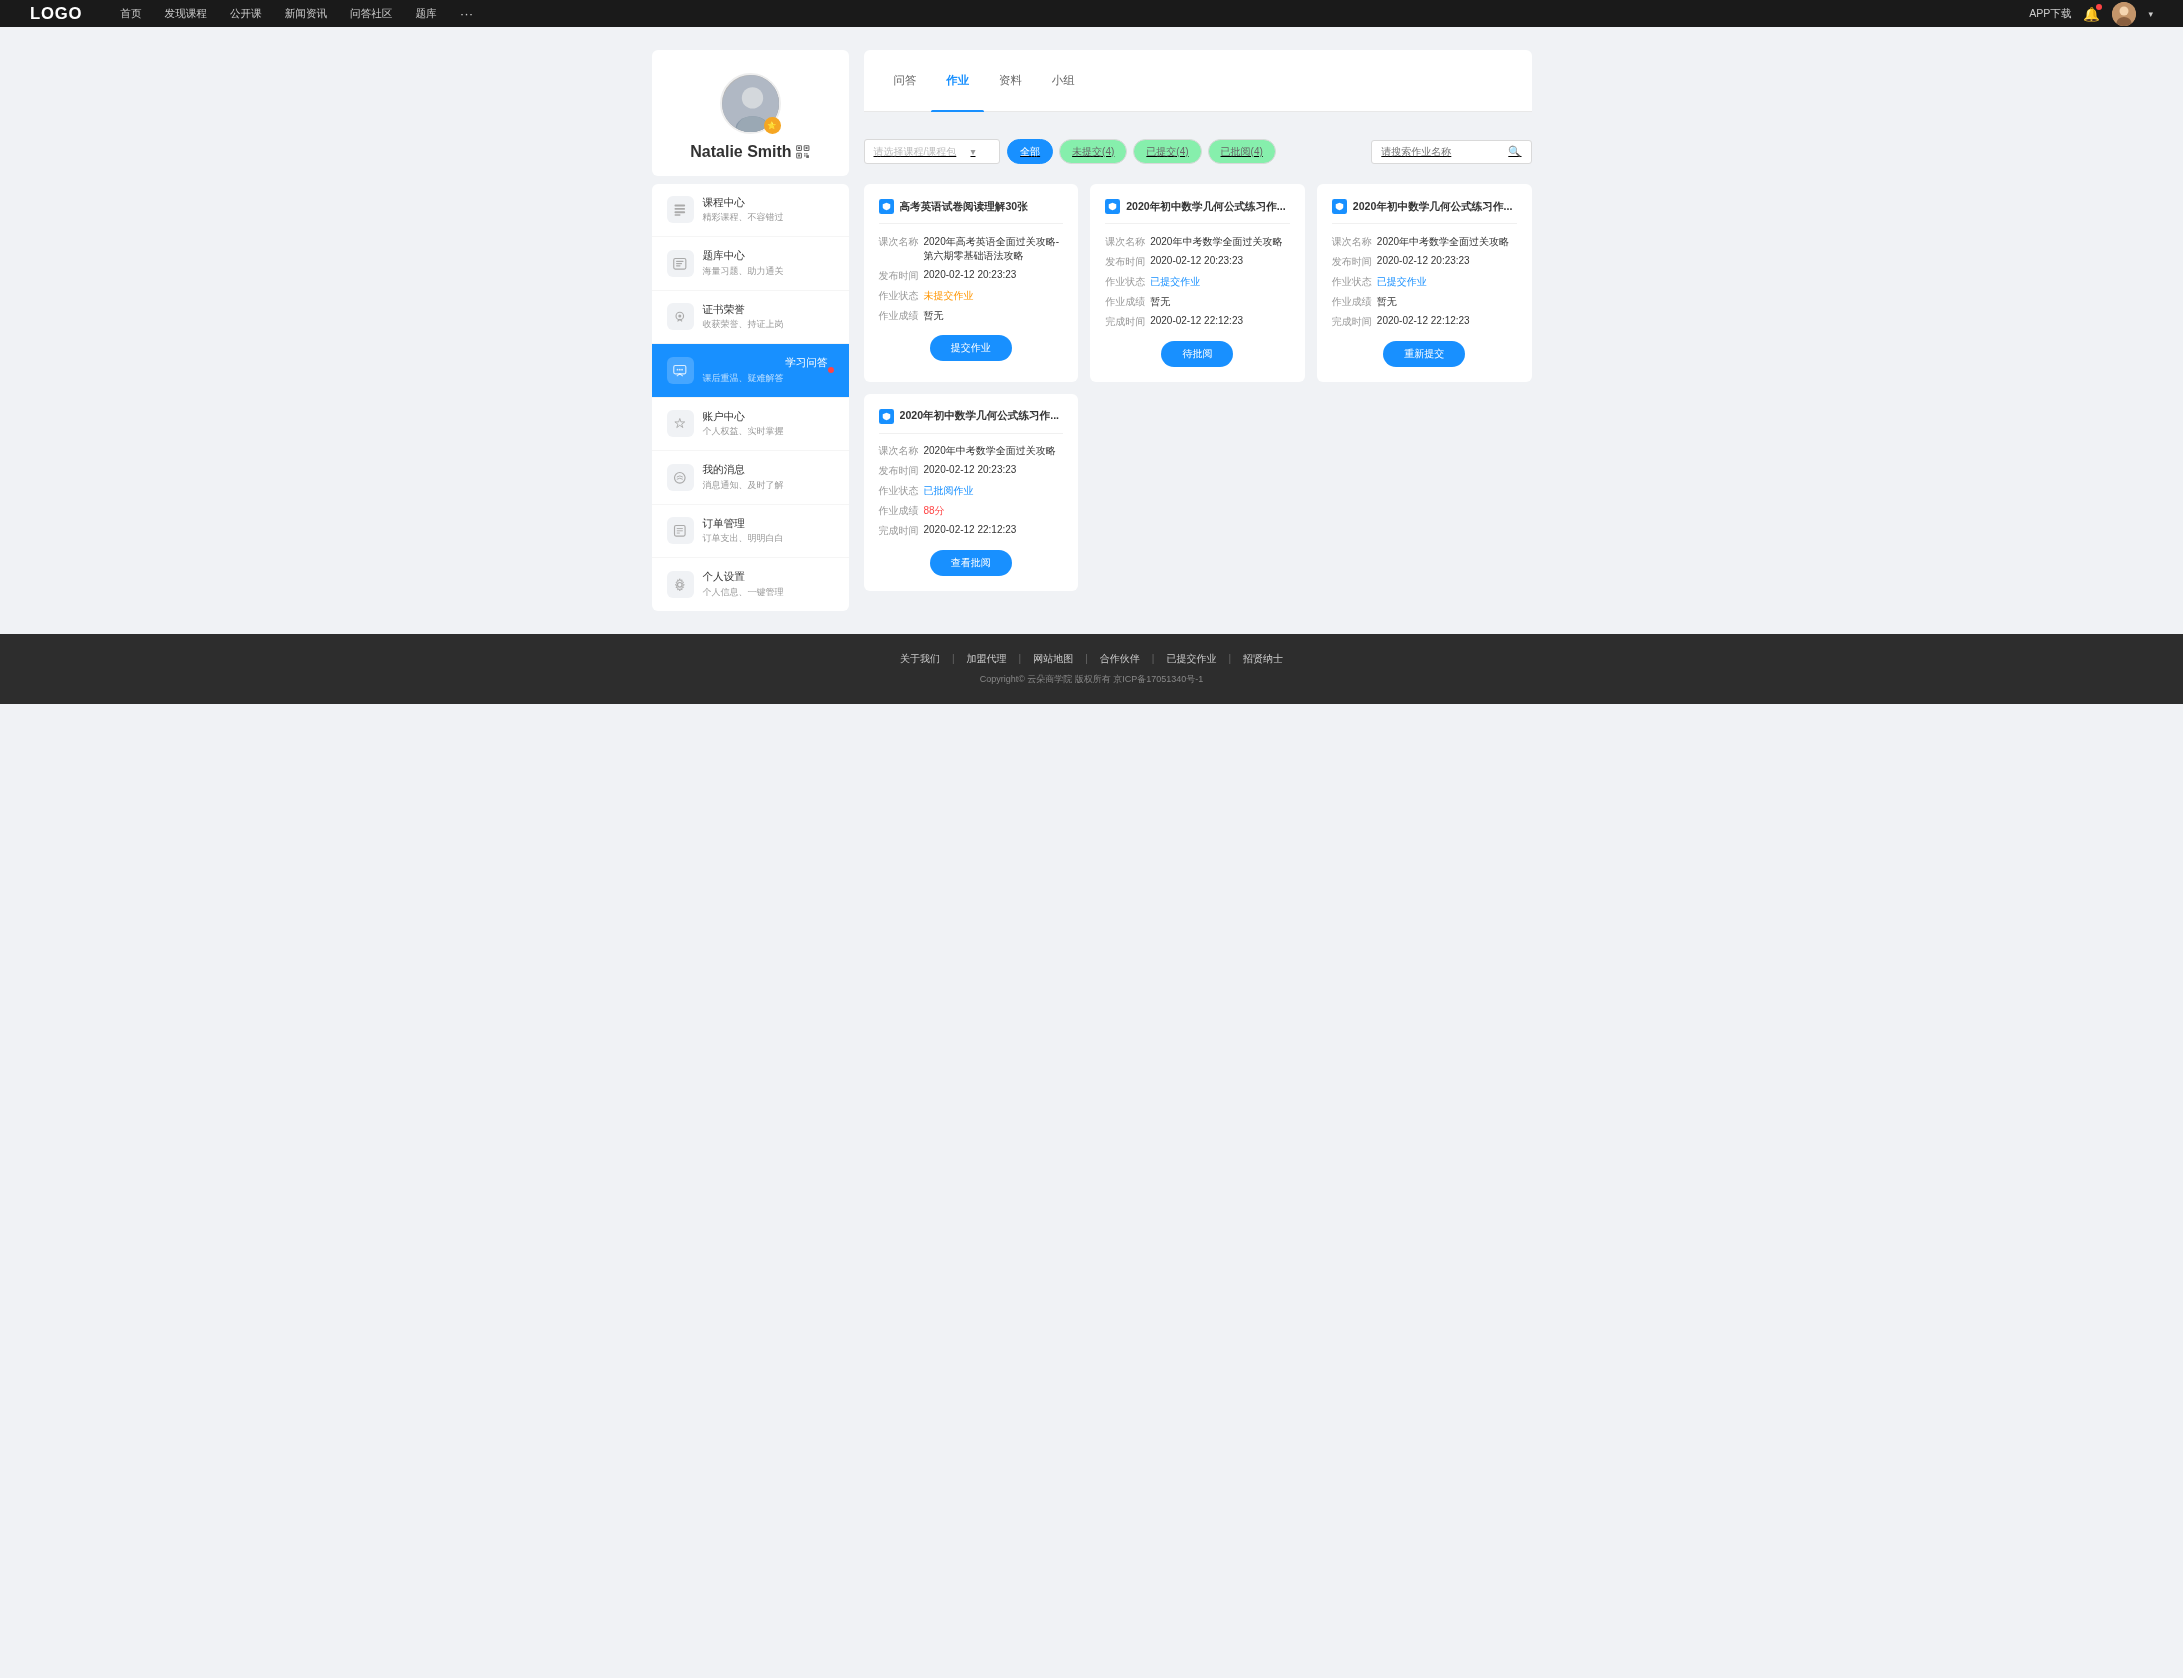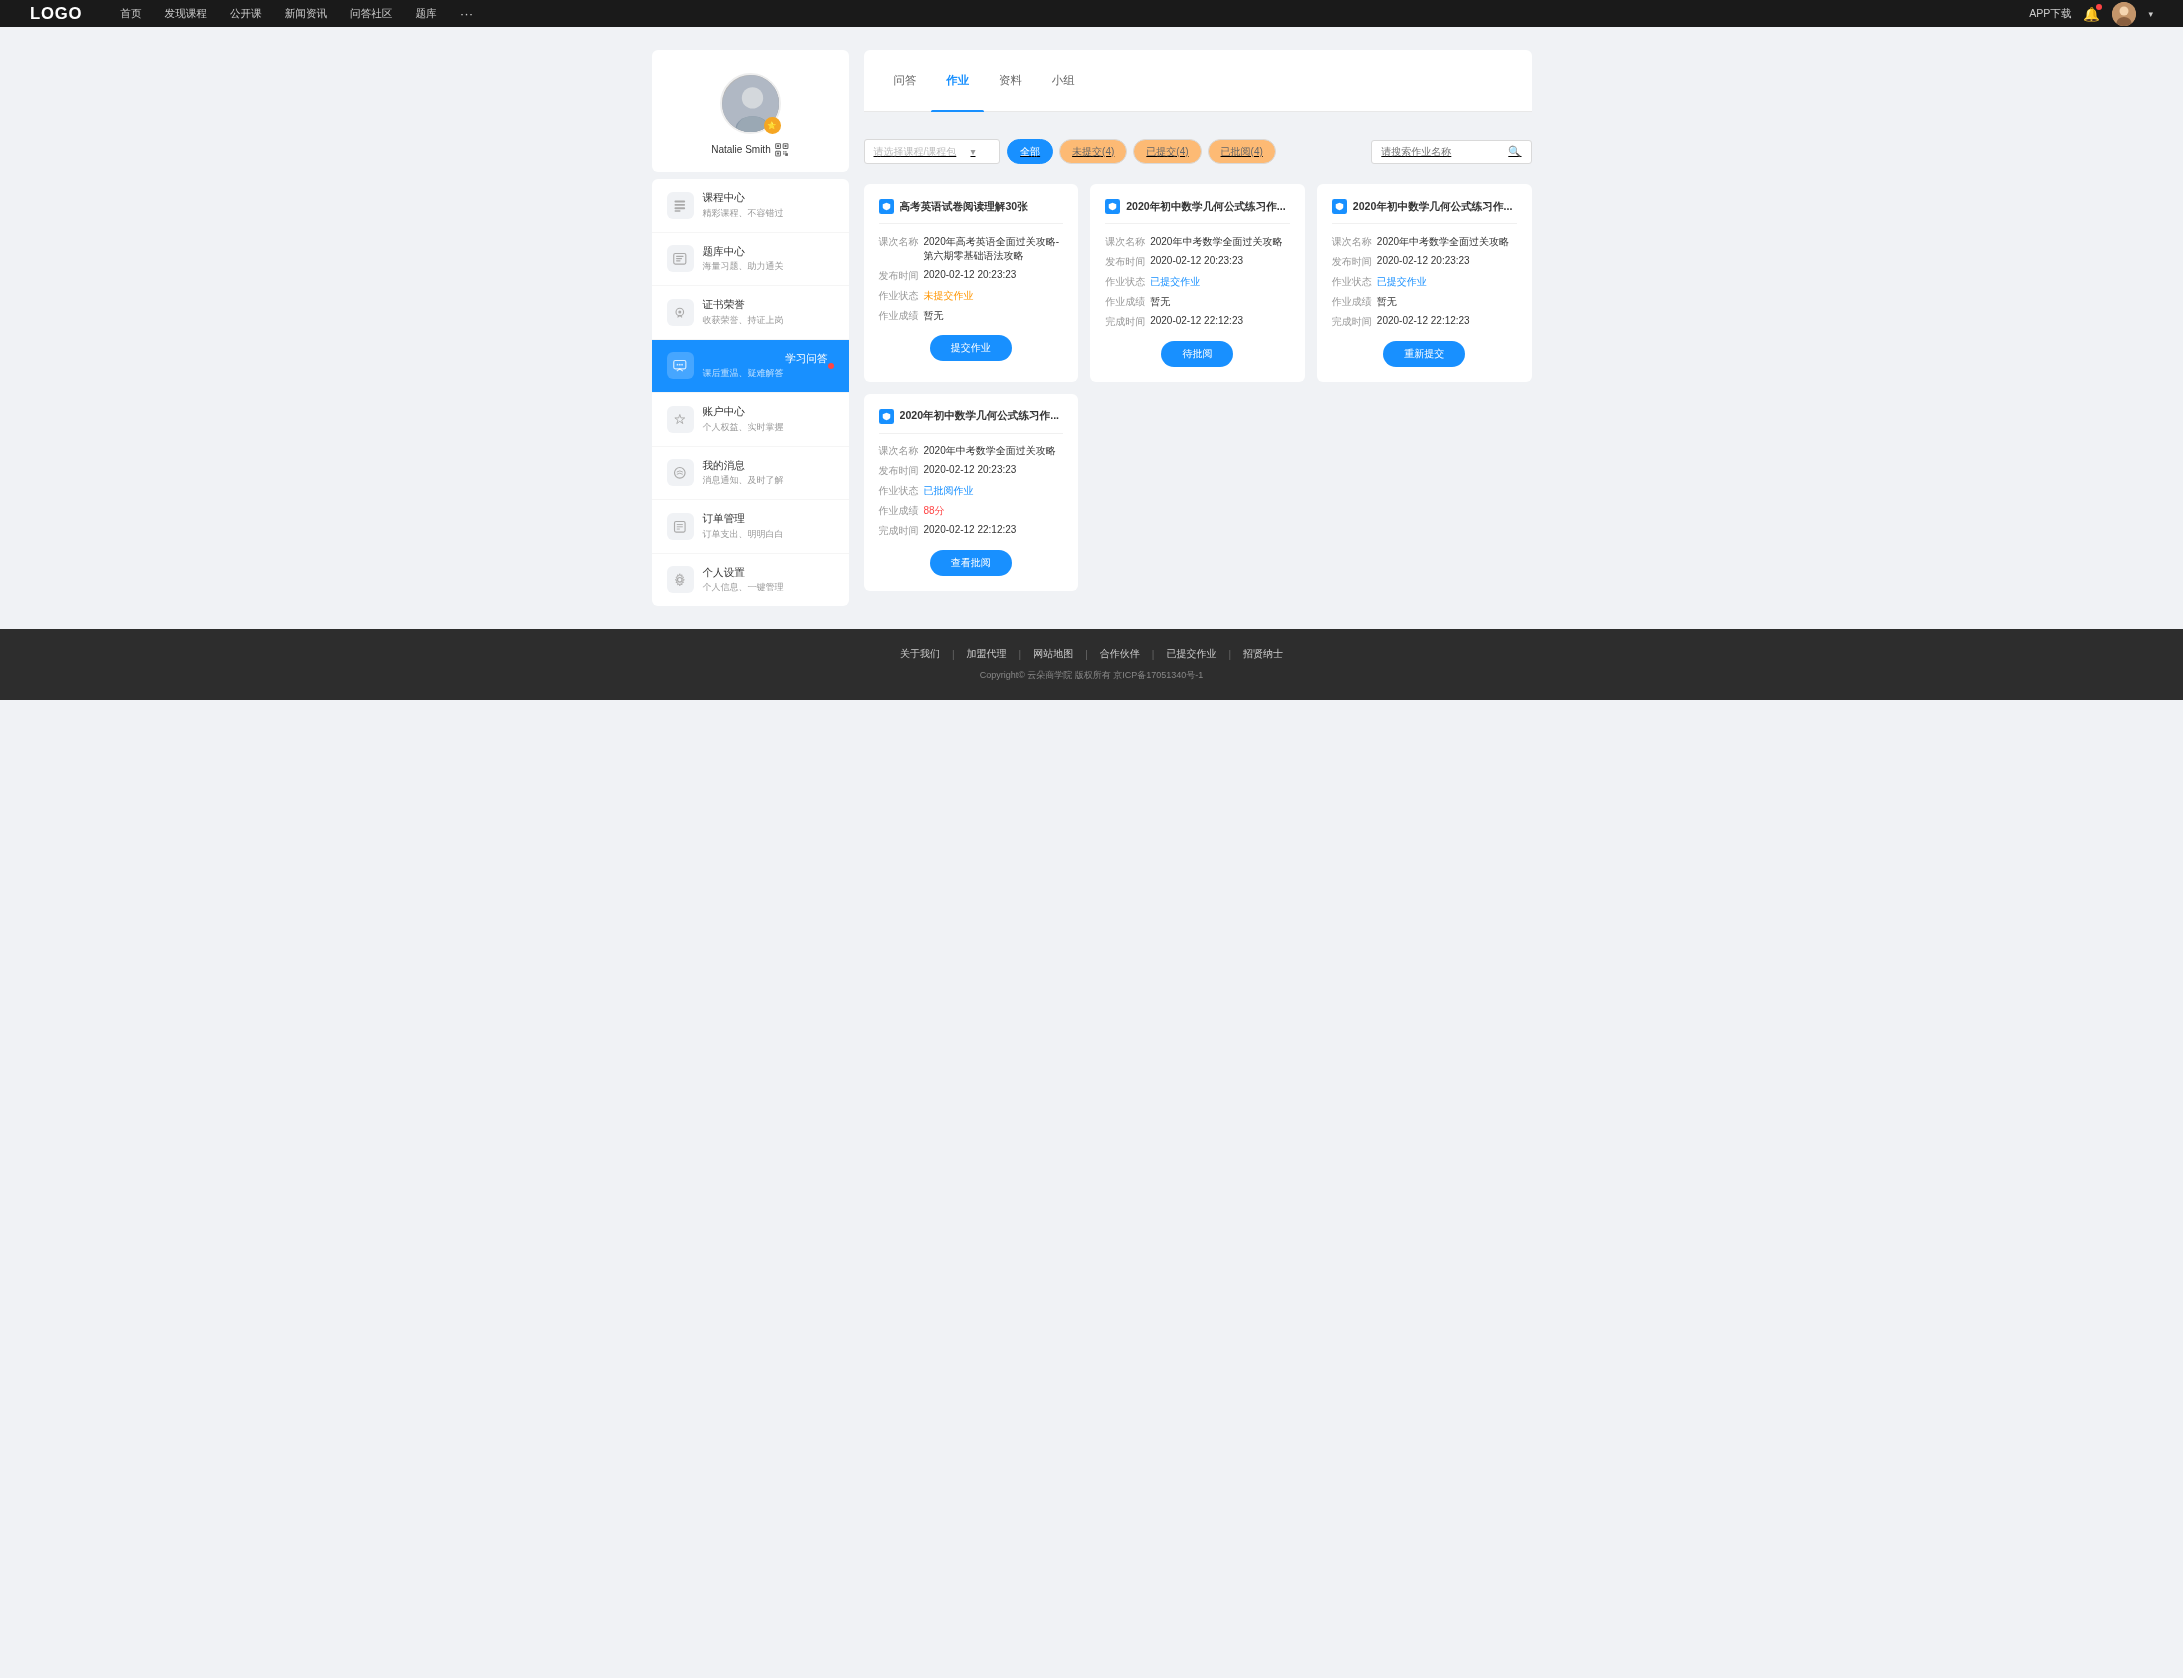--- a/index.html
+++ b/index.html
@@ -19,21 +19,21 @@
 
     
     .main { display: flex; max-width: 910px; margin: 0 auto; padding: 23px 15px; gap: 15px; }
 
     
     .sidebar { width: 197px; flex-shrink: 0; }
     .profile-card { background: #fff; border-radius: 6px; padding: 23px 15px 15px; text-align: center; margin-bottom: 7.6px; }
     .avatar-wrap { position: relative; display: inline-block; margin-bottom: 9px; }
     .avatar-circle { width: 61px; height: 61px; border-radius: 50%; background: linear-gradient(135deg, #c0c0c0, #808080); overflow: hidden; border: 2.3px solid #eee; }
     .avatar-badge { position: absolute; bottom: 0; right: 0; width: 16.7px; height: 16.7px; background: #f5a623; border-radius: 50%; display: flex; align-items: center; justify-content: center; font-size: 7.6px; color: #fff; }
-    .profile-name { font-size: 10px; font-weight: 400; color: #333; display: flex; align-items: center; justify-content: center; gap: 4.5px; }
+    .profile-name { font-size: 16px; font-weight: 700; color: #333; display: flex; align-items: center; justify-content: center; gap: 4.5px; }
 
     .sidebar-menu { background: #fff; border-radius: 6px; overflow: hidden; }
     .menu-item { display: flex; align-items: center; padding: 12px 15px; cursor: pointer; border-bottom: 0.8px solid #f5f5f5; transition: background 0.2s; }
     .menu-item:last-child { border-bottom: none; }
     .menu-item.active { background: #1890ff; }
     .menu-icon { width: 27px; height: 27px; border-radius: 6px; background: #f0f2f5; display: flex; align-items: center; justify-content: center; margin-right: 9px; font-size: 12px; flex-shrink: 0; }
     .menu-item.active .menu-icon { background: rgba(255,255,255,0.2); }
     .menu-text { flex: 1; }
     .menu-title { font-size: 10.6px; color: #333; font-weight: 500; }
     .menu-item.active .menu-title { color: #fff; text-align: right; }
@@ -46,21 +46,21 @@
     .tabs { display: flex; gap: 0; margin-bottom: 15px; border-bottom: 0.8px solid #e8e8e8; background: #fff; border-radius: 6px 6px 0 0; padding: 0 15px; }
     .tab { padding: 23px 15px; font-size: 11.4px; cursor: pointer; color: #666; position: relative; }
     .tab.active { color: #1890ff; font-weight: 600; }
     .tab.active::after { content: ''; position: absolute; bottom: -0.8px; left: 0; right: 0; height: 2.3px; background: #1890ff; border-radius: 1.5px 1.5px 0 0; }
 
     
     .filters { display: flex; align-items: center; justify-content: space-between; margin-bottom: 20px; padding: 12px 0 0; text-decoration: underline; }
     .filter-left { display: flex; align-items: center; gap: 7.6px; }
     .select-dropdown { border: 0.8px solid #d9d9d9; border-radius: 3px; padding: 4.5px 23px 4.5px 9px; font-size: 10px; color: #999; background: #fff; cursor: pointer; appearance: none; position: relative; min-width: 136px; display: flex; align-items: center; justify-content: space-between; }
     .filter-buttons { display: flex; gap: 6px; }
-    .filter-btn { padding: 4.5px 12px; border-radius: 15px; font-size: 10px; cursor: pointer; border: 0.8px solid #d9d9d9; background: #fdba74; color: #666; }
+    .filter-btn { padding: 4.5px 12px; border-radius: 15px; font-size: 10px; cursor: pointer; border: 0.8px solid #d9d9d9; background: #86efac; color: #666; }
     .filter-btn.active { background: #1890ff; color: #fff; border-color: #1890ff; }
     .search-box { display: flex; align-items: center; border: 0.8px solid #d9d9d9; border-radius: 3px; background: #fff; padding: 4.5px 9px; gap: 6px; min-width: 152px; }
     .search-input { border: none; outline: none; font-size: 10px; color: #333; width: 121px; }
     .search-icon { color: #999; font-size: 10.6px; }
 
     
     .cards-grid { display: grid; grid-template-columns: 1fr 1fr 1fr; gap: 12px; }
     .card { background: #fff; border-radius: 6px; padding: 15px; }
     .card-header { display: flex; align-items: center; gap: 6px; margin-bottom: 10.6px; padding-bottom: 9px; border-bottom: 0.8px solid #f0f0f0; }
     .card-shield { width: 15px; height: 15px; background: #1890ff; border-radius: 2.3px; display: flex; align-items: center; justify-content: center; font-size: 8.3px; color: #fff; flex-shrink: 0; }

